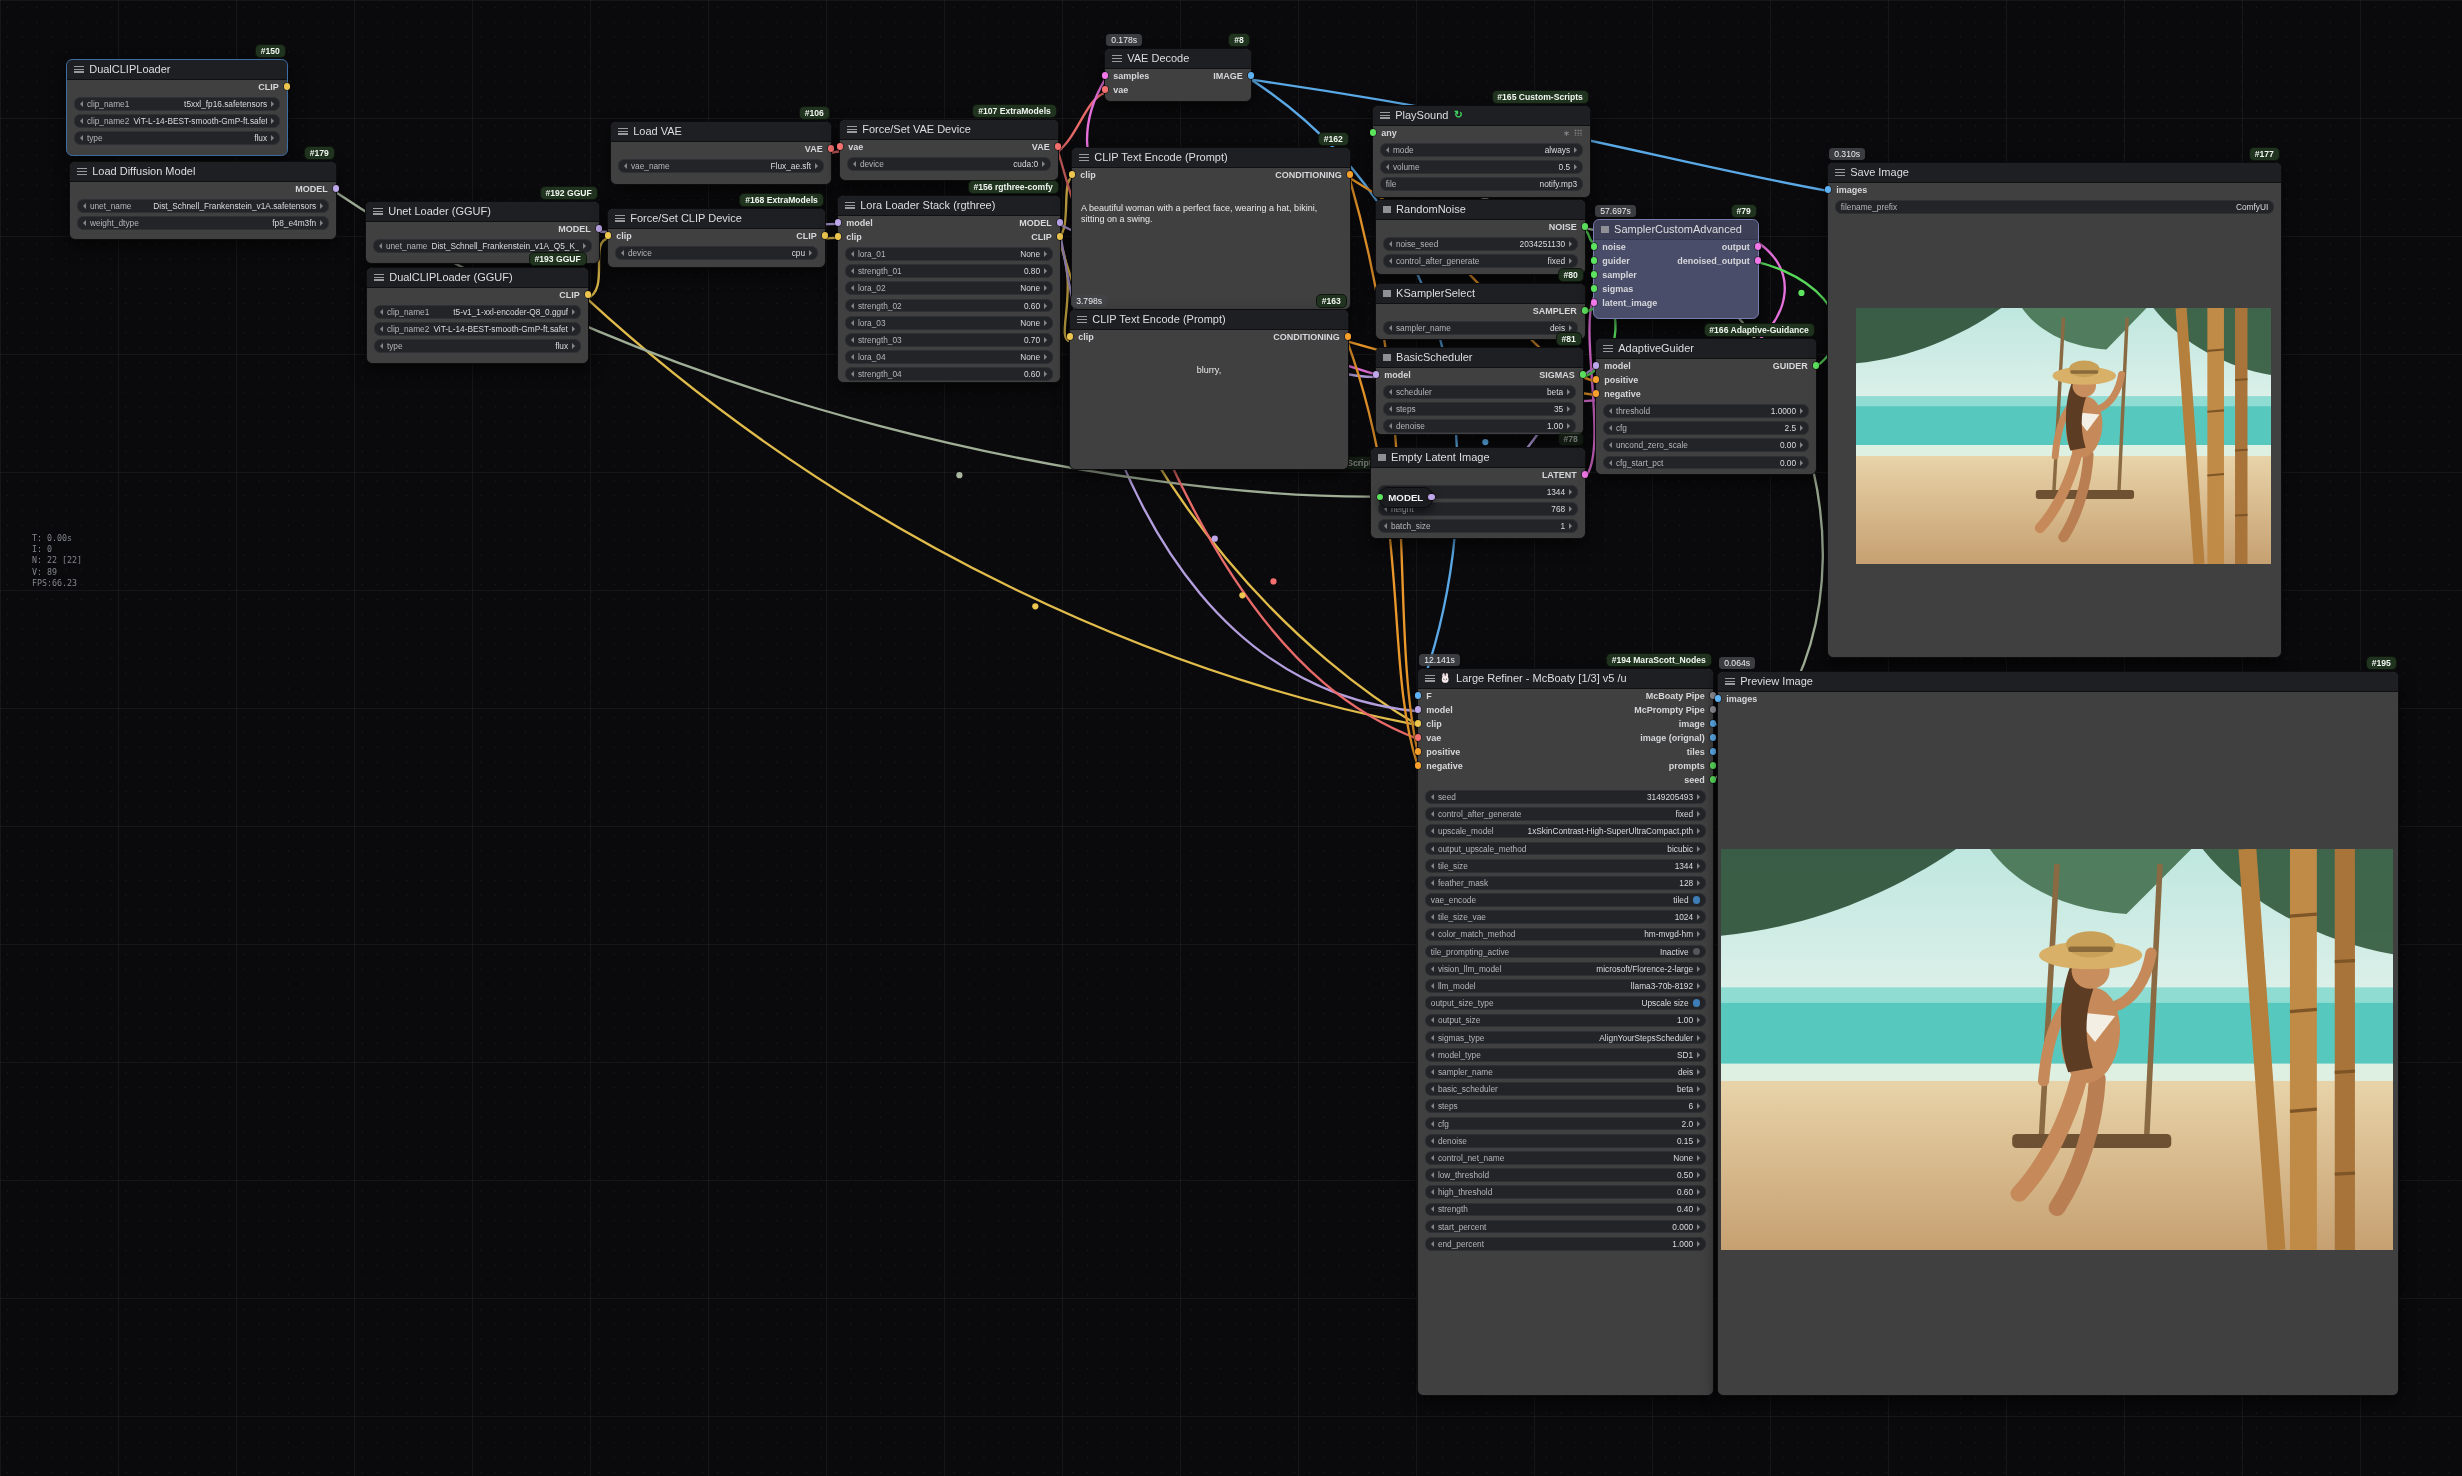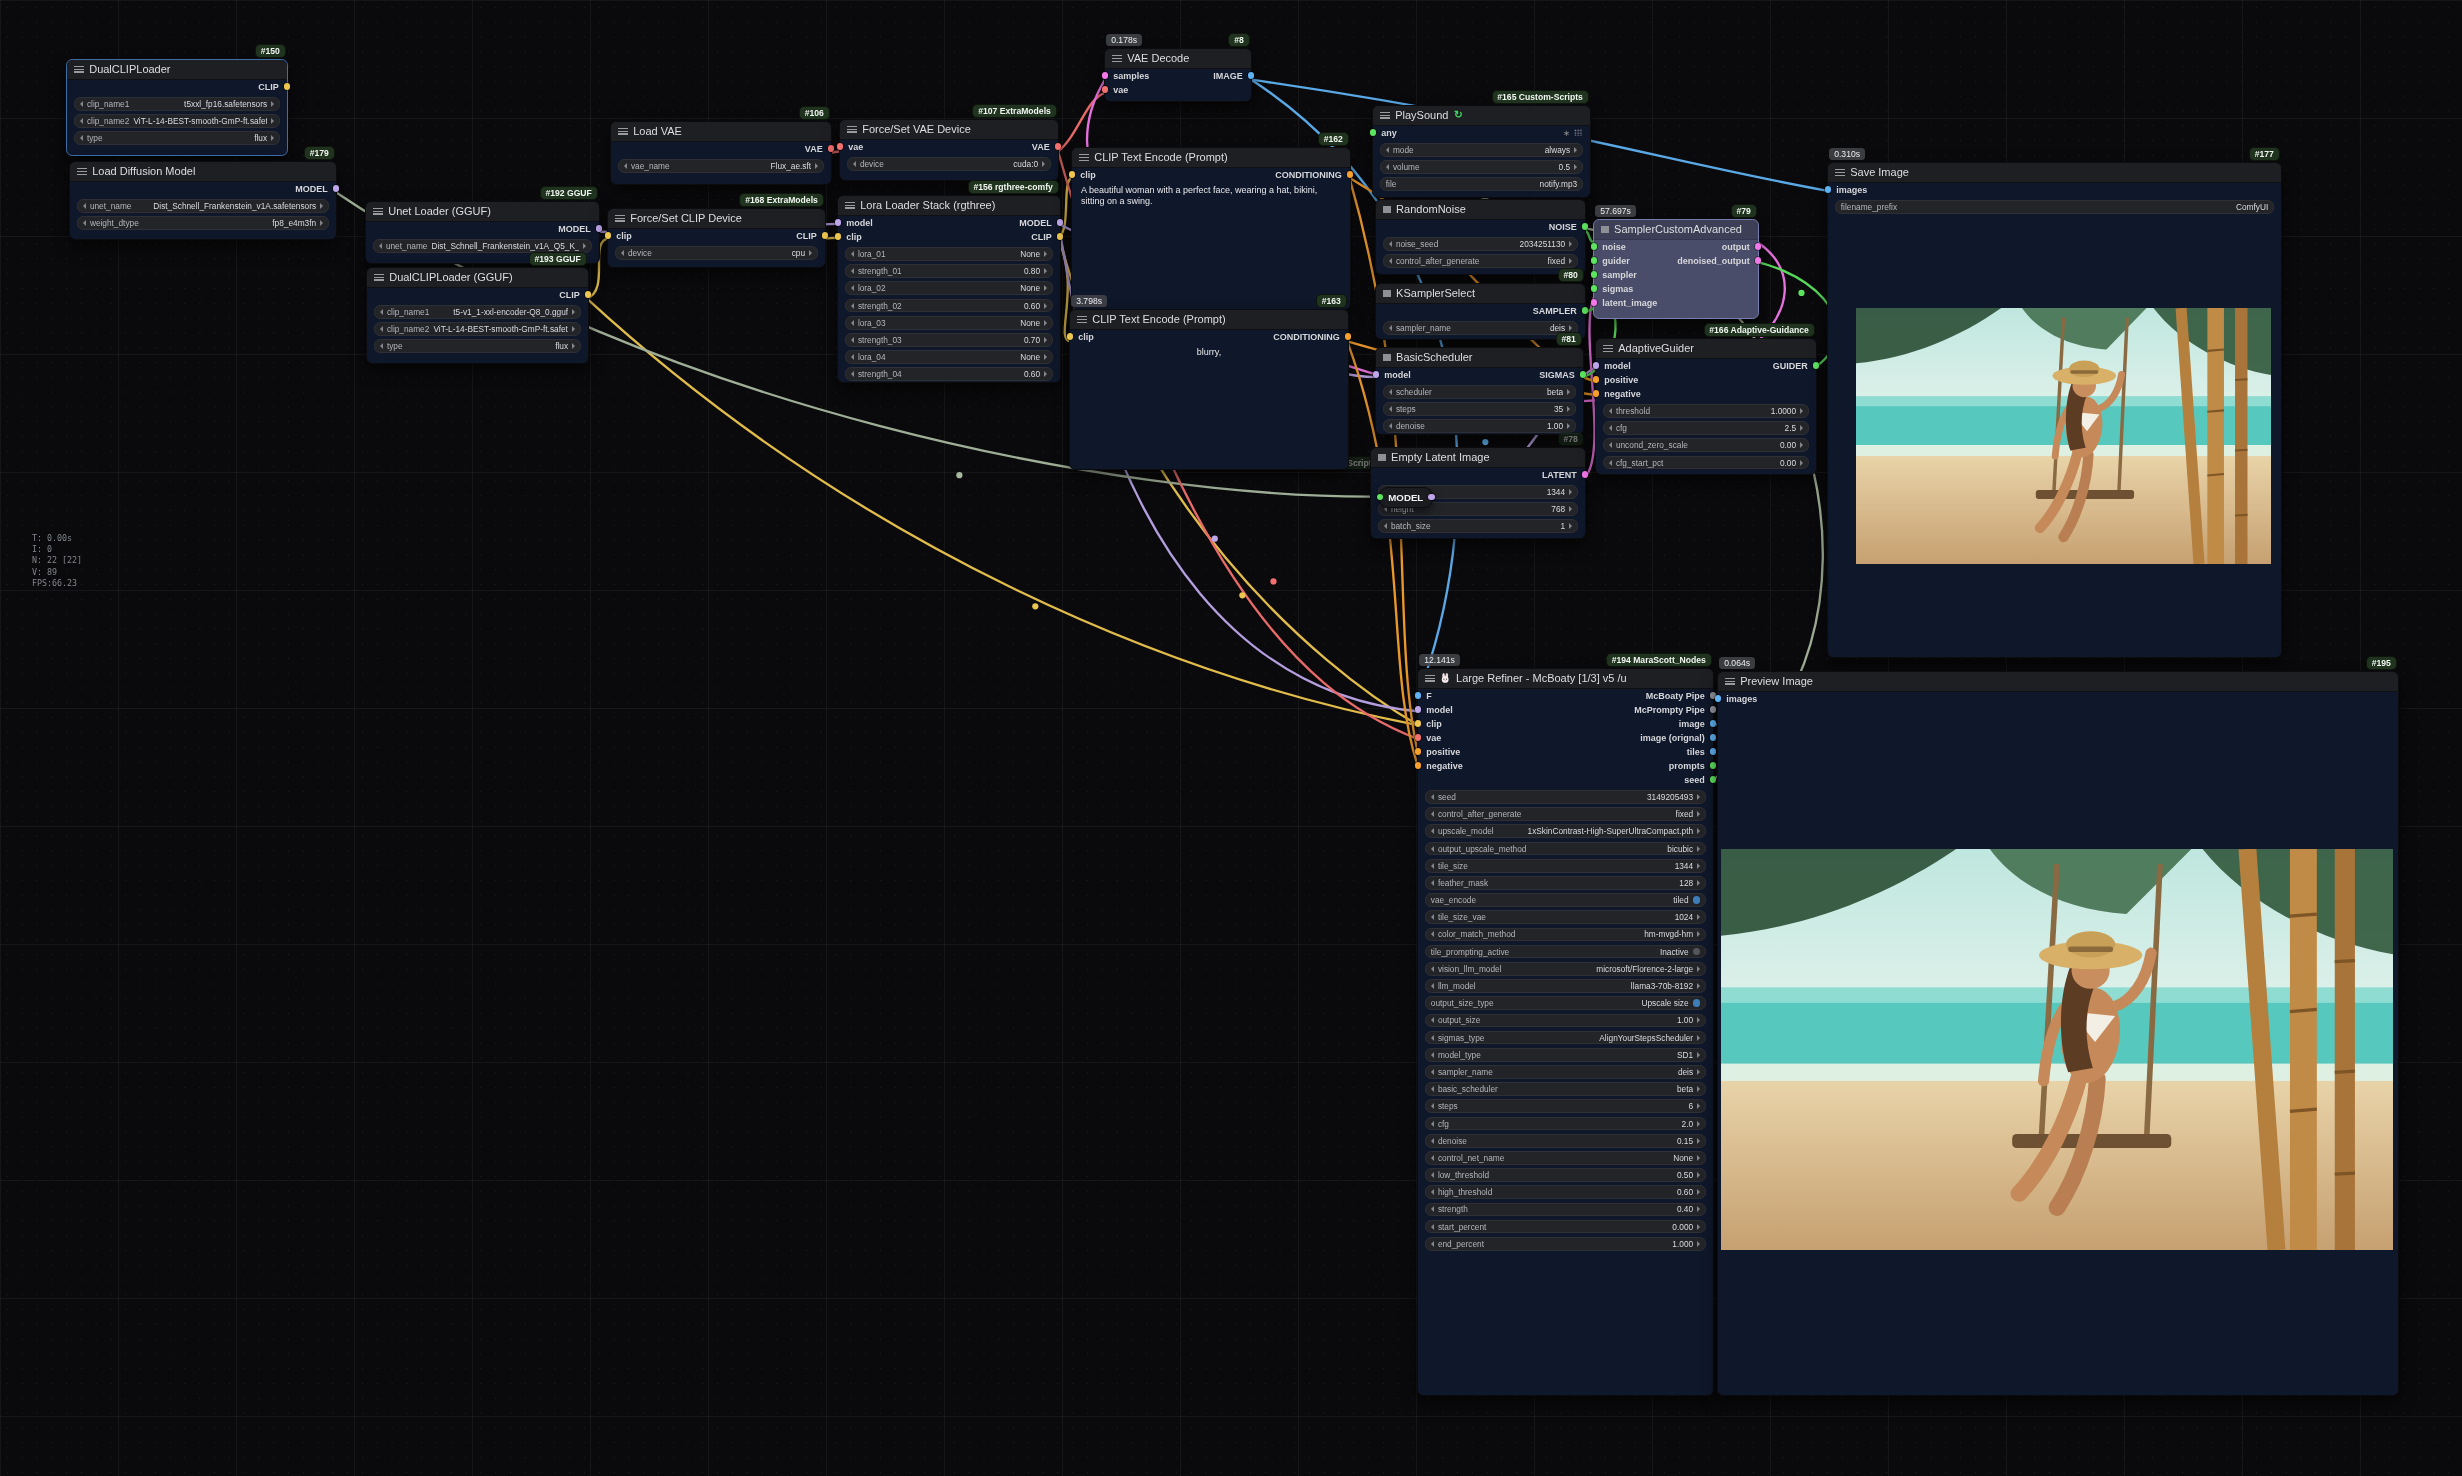--- a/index.html
+++ b/index.html
@@ -8,21 +8,21 @@
     background-color:#0a0a0c;
     background-image:
       radial-gradient(circle,#1e1e22 0.8px, transparent 1px),
       linear-gradient(rgba(255,255,255,0.05) 0.7px, transparent 0.7px),
       linear-gradient(90deg, rgba(255,255,255,0.05) 0.7px, transparent 0.7px);
     background-size:14.8px 14.8px, 118px 118px, 118px 118px;
     font-family:"Liberation Sans", sans-serif;
     -webkit-font-smoothing:antialiased;
   }
   #wires{position:absolute;inset:0;z-index:1;pointer-events:none;}
-  .nd{position:absolute;z-index:2;background:#0f172a;border:0.7px solid #0c0c0e;border-radius:6.2px;
+  .nd{position:absolute;z-index:2;background:#404040;border:0.7px solid #0c0c0e;border-radius:6.2px;
       box-shadow:0 7px 15px rgba(0,0,0,.55);}
   .nd.sel{background:#4a4d6a;border:0.7px solid #777cae;margin-top:8px;}
   .hd{height:18.6px;display:flex;align-items:center;gap:5.5px;padding:0 7px;background:#1e1f23;
       border-radius:5.5px 5.5px 0 0;border-bottom:0.7px solid #101013;}
   .sel .hd{background:#3c3f55;border-bottom:0.7px solid #333650;}
   .tt{color:#dedee2;font-size:11px;font-weight:500;white-space:nowrap;overflow:hidden;}
   .burger{width:9.7px;height:7px;background:linear-gradient(#9a9b9f 0 1.4px,transparent 1.4px 2.8px,#9a9b9f 2.8px 4.1px,transparent 4.1px 5.5px,#9a9b9f 5.5px 7px);flex:0 0 auto;}
   .sqico{width:7.6px;height:7.6px;background:#8f9095;flex:0 0 auto;}
   .sndico{color:#3fd65f;font-size:10.4px;font-weight:700;line-height:1;}
   .bunny{width:10.4px;height:10.4px;flex:0 0 auto;}
@@ -39,21 +39,21 @@
   .c-yel{background:#edc64f}.c-pur{background:#bda6ea}.c-red{background:#f4706e}.c-pink{background:#f277e8}
   .c-blue{background:#5fb2f2}.c-org{background:#f8a02d}.c-grn{background:#5de45f}.c-gray{background:#94959c}
   .wg{height:11.7px;margin:3.5px 7px;background:#232428;border:0.7px solid #2f3035;border-radius:6.2px;
       display:flex;align-items:center;padding:0 4.8px;gap:4.1px;}
   .wn{font-size:8.3px;color:#b4b5bb;white-space:nowrap;}
   .wv{margin-left:auto;font-size:8.3px;color:#dadbe0;white-space:nowrap;overflow:hidden;}
   .al{width:0;height:0;border:3.1px solid transparent;border-right-color:#84858b;border-left-width:0;flex:0 0 auto;}
   .ar{width:0;height:0;border:3.1px solid transparent;border-left-color:#84858b;border-right-width:0;flex:0 0 auto;}
   .tg{width:7.6px;height:7.6px;border-radius:50%;flex:0 0 auto;}
   .tg.on{background:#3d7eb8;} .tg.off{background:#55565c;}
-  .ptxt{margin:3px 9px;color:#e8e8eb;font-size:9px;line-height:1.3;font-weight:500;}
+  .ptxt{margin:21px 9px;color:#e8e8eb;font-size:9px;line-height:1.3;font-weight:500;}
   .ph{position:absolute;overflow:hidden;background:#000;}
   .ph svg{display:block;width:100%;height:100%;}
   .psico{margin-left:auto;color:#8a8b90;font-size:8.3px;}
   .gridico{width:7.6px;height:7.6px;margin-left:4.1px;background:radial-gradient(#8a8b90 0.8px,transparent 1px);background-size:2.8px 2.8px;flex:0 0 auto;}
   .reroute{position:absolute;z-index:2;height:18.6px;background:#1b1c20;border:0.7px solid #0c0c0e;border-radius:9px;
       display:flex;align-items:center;padding:0 8.3px;box-shadow:0 4.1px 9.7px rgba(0,0,0,.5);}
   .reroute .pl{font-size:9.7px;color:#f2f2f4;}
   .floatbadge{position:absolute;z-index:1;font-size:8.6px;font-weight:700;color:#eef5ee;background:#20331f;
       border:0.7px solid #0d150d;padding:0.7px 4.8px 1.4px;border-radius:4.8px;opacity:.5;z-index:2;}
   #perf{position:absolute;left:32px;top:533px;z-index:3;color:#83868c;font-family:"DejaVu Sans Mono",monospace;

